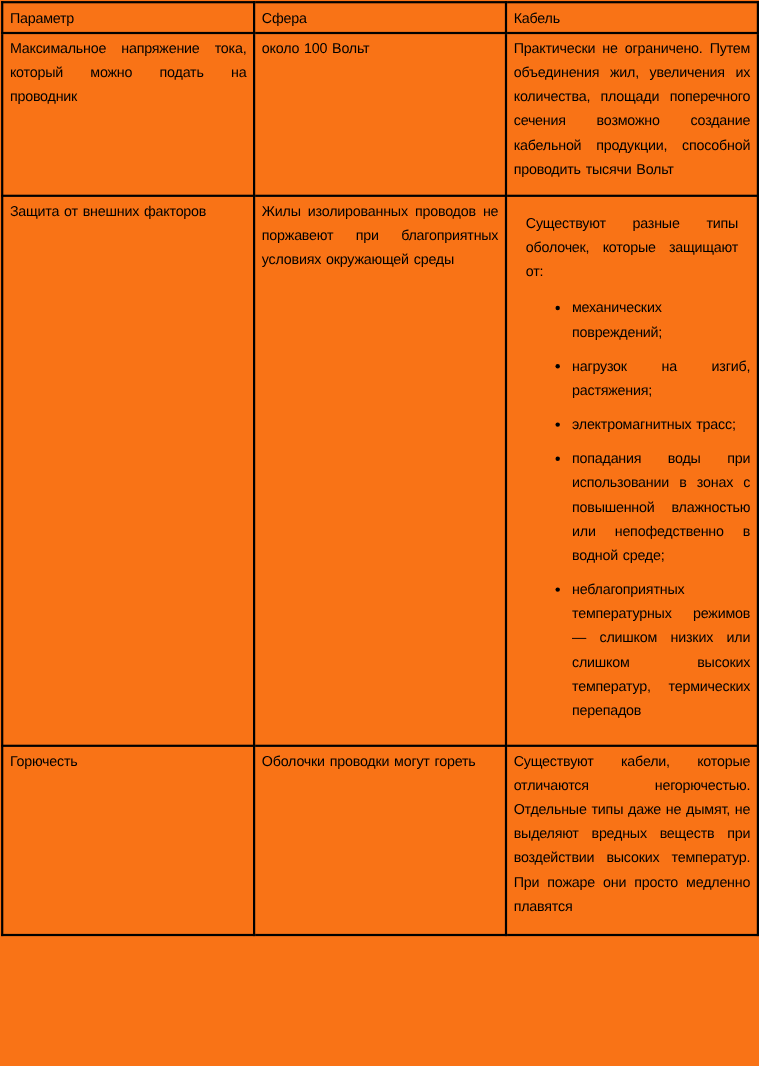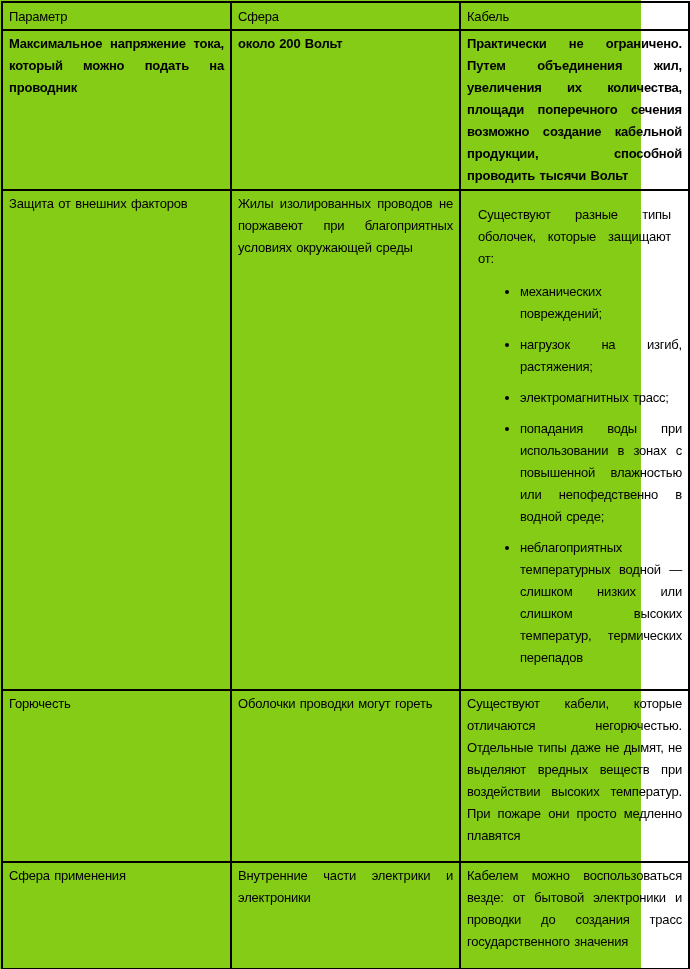--- a/index.html
+++ b/index.html
@@ -3,23 +3,23 @@
 <meta charset="utf-8">
 <style>
   html, body {
     margin: 0;
     padding: 0;
     background: #ffffff;
     color: #000000;
     font-family: "Liberation Sans", sans-serif;
   }
   .page {
-    width: 641px;
+    width: 690px;
     height: 969px;
-    background: #84cc16;
+    background: #f97316;
     box-sizing: border-box;
     padding: 1px;
   }
   table.cmp {
     border-collapse: collapse;
     table-layout: fixed;
     width: 687px;
   }
   col.c { width: 229px; }
   th, td {
@@ -33,21 +33,21 @@
     letter-spacing: -0.2px;
     word-spacing: 1px;
     overflow-wrap: break-word;
   }
   thead th {
     text-align: left;
     height: 22px;
     padding-top: 3px;
     padding-bottom: 1px;
   }
-  tr.row-voltage    td { height: 142px; font-weight: bold; }
+  tr.row-voltage    td { height: 142px; }
   tr.row-protection td { height: 494px; }
   tr.row-flammable  td { height: 166px; }
   tr.row-scope      td { height: 101px; }
   td p { margin: 11px; }
   td ul {
     margin: 7px 0 0 0;
     padding: 0 0 0 53px;
   }
   td ul li {
     margin: 0 0 9px 0;
@@ -67,42 +67,37 @@
     <thead>
       <tr>
         <th>Параметр</th>
         <th>Сфера</th>
         <th>Кабель</th>
       </tr>
     </thead>
     <tbody>
       <tr class="row-voltage">
         <td>Максимальное напряжение тока, который можно подать на проводник</td>
-        <td>около 200 Вольт</td>
+        <td>около 100 Вольт</td>
         <td>Практически не ограничено. Путем объединения жил, увеличения их количества, площади поперечного сечения возможно создание кабельной продукции, способной проводить тысячи Вольт</td>
       </tr>
       <tr class="row-protection">
         <td>Защита от внешних факторов</td>
         <td>Жилы изолированных проводов не поржавеют при благоприятных условиях окружающей среды</td>
         <td>
           <p>Существуют разные типы оболочек, которые защищают от:</p>
           <ul>
             <li>механических повреждений;</li>
             <li>нагрузок на изгиб, растяжения;</li>
             <li>электромагнитных трасс;</li>
             <li>попадания воды при использовании в зонах с повышенной влажностью или непофедственно в водной среде;</li>
-            <li>неблагоприятных температурных водной — слишком низких или слишком высоких температур, термических перепадов</li>
+            <li>неблагоприятных температурных режимов — слишком низких или слишком высоких температур, термических перепадов</li>
           </ul>
         </td>
       </tr>
       <tr class="row-flammable">
         <td>Горючесть</td>
         <td>Оболочки проводки могут гореть</td>
         <td>Существуют кабели, которые отличаются негорючестью. Отдельные типы даже не дымят, не выделяют вредных веществ при воздействии высоких температур. При пожаре они просто медленно плавятся</td>
       </tr>
-      <tr class="row-scope">
-        <td>Сфера применения</td>
-        <td>Внутренние части электрики и электроники</td>
-        <td>Кабелем можно воспользоваться везде: от бытовой электроники и проводки до создания трасс государственного значения</td>
-      </tr>
     </tbody>
   </table>
 </div>
 
 </body></html>

